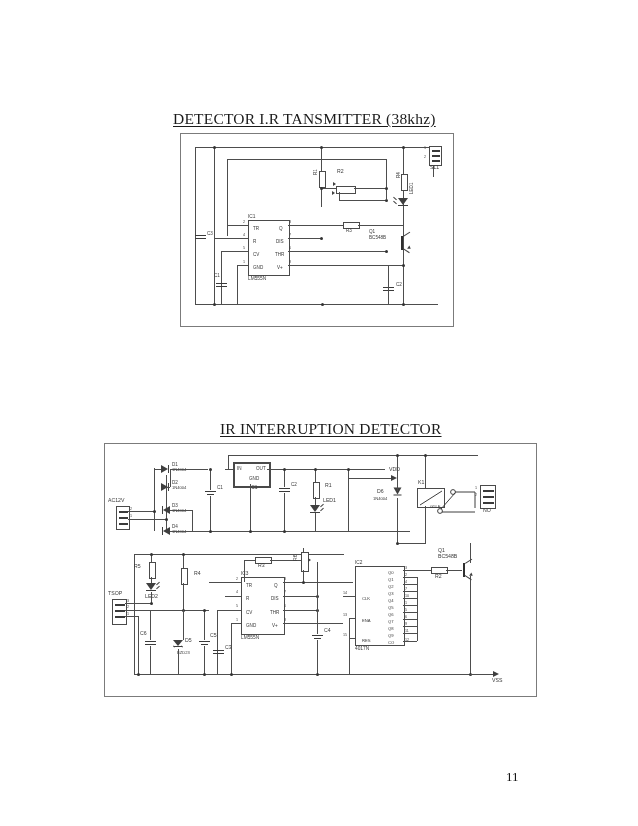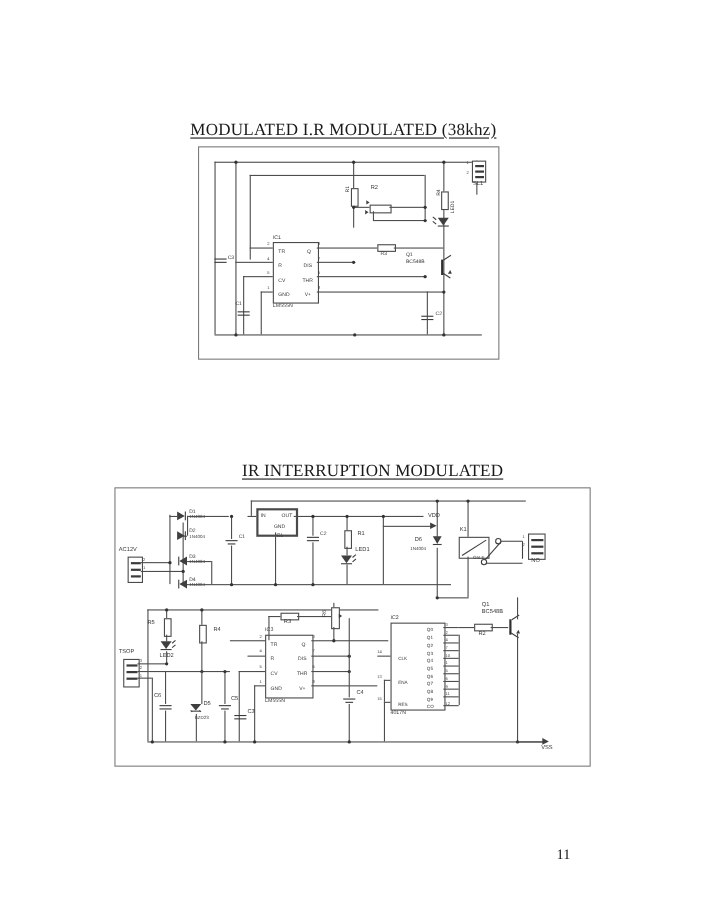--- a/index.html
+++ b/index.html
@@ -85,21 +85,21 @@
 
   
   .relay{position:absolute;border:1px solid #4a4a4a;background:#fff;}
   .relay .diag{position:absolute;left:0;top:0;width:100%;height:100%;}
 </style>
 </head>
 <body>
 
 <div class="page">
 
-  <div class="title" id="title1">MODULATED I.R MODULATED (38khz)</div>
+  <div class="title" id="title1">DETECTOR I.R TANSMITTER (38khz)</div>
 
   <div class="sheet" id="sheet1">
 
     <div class="w wh" style="left:14px;top:13px;width:243px;"></div>
     <div class="w wv" style="left:14px;top:13px;height:157px;"></div>
     <div class="w wh" style="left:14px;top:170px;width:243px;"></div>
 
     <div class="w wh" style="left:46px;top:25px;width:159px;"></div>
     <div class="w wv" style="left:46px;top:25px;height:77px;"></div>
     <div class="w wv" style="left:205px;top:25px;height:40px;"></div>
@@ -217,21 +217,21 @@
     <div class="npn" style="left:216px;top:100px;">
       <div class="base"></div>
         <div class="c"></div>
         <div class="e"></div>
         <div class="arw"></div>
     </div>
     <div class="lbl" style="left:188px;top:95px;">Q1</div>
     <div class="lbl" style="left:188px;top:101px;">BC548B</div>
   </div>
 
-  <div class="title" id="title2">IR INTERRUPTION MODULATED</div>
+  <div class="title" id="title2">IR INTERRUPTION DETECTOR</div>
 
   <div class="sheet" id="sheet2">
 
     <div class="conn" style="left:11px;top:62px;width:12px;height:22px;">
       <div class="slot" style="top:4px;width:9px;"></div>
       <div class="slot" style="top:10px;width:9px;"></div>
       <div class="slot" style="top:16px;width:9px;"></div>
     </div>
     <div class="lbl s5" style="left:3px;top:54px;">AC12V</div>
     <div class="pin" style="left:25px;top:63px;">2</div>

